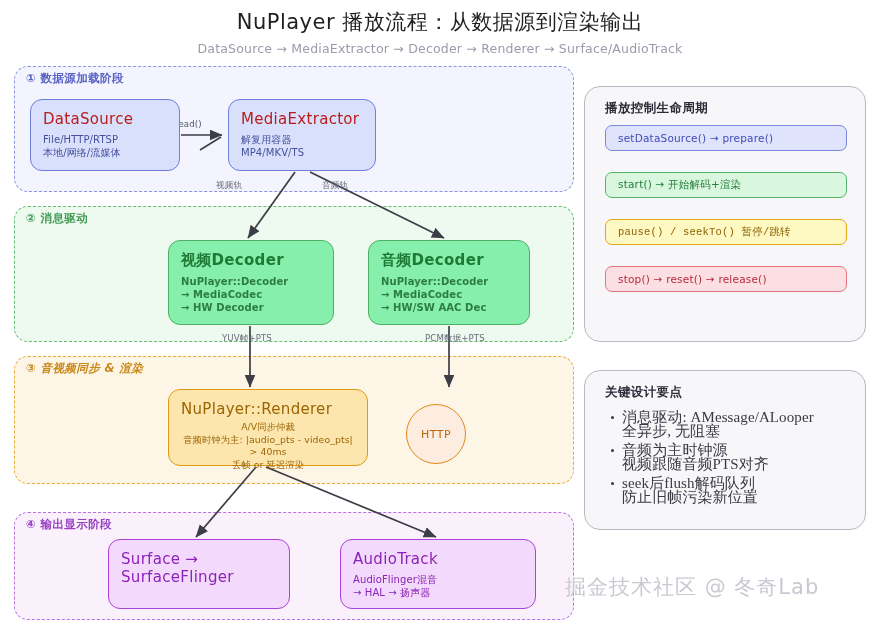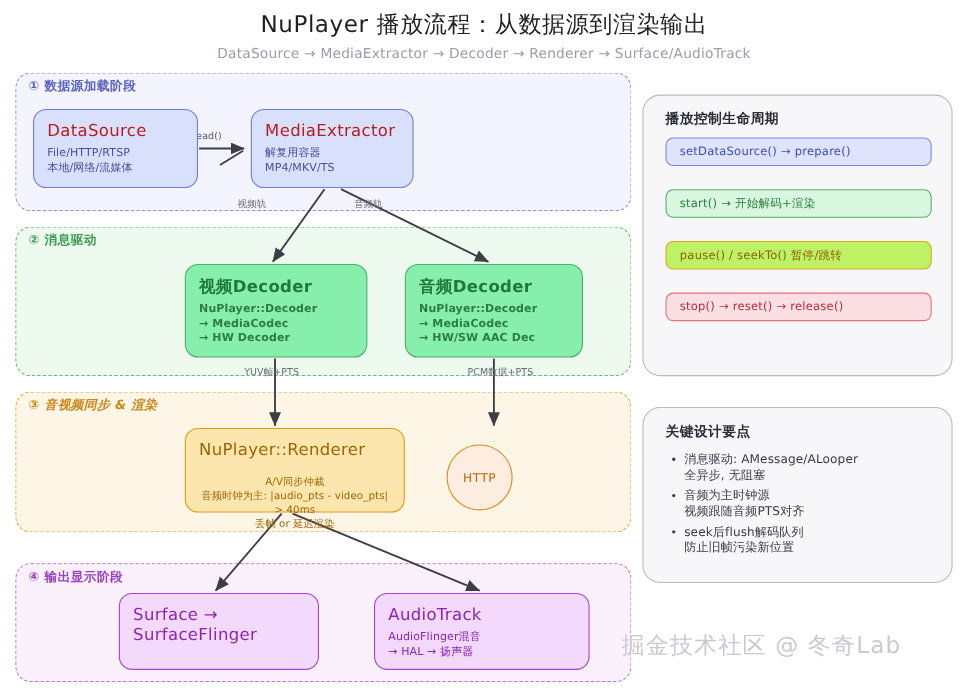--- a/index.html
+++ b/index.html
@@ -59,21 +59,21 @@
   .purple .n-sub{color:#8c23b8;}
 
   #n-datasource{left:30px;top:99px;width:150px;height:72px;}
   #n-extractor{left:228px;top:99px;width:148px;height:72px;}
   #n-vdec{left:168px;top:240px;width:166px;height:85px;}
   #n-adec{left:368px;top:240px;width:162px;height:85px;}
   #n-renderer{left:168px;top:389px;width:200px;height:77px;}
   #n-surface{left:108px;top:539px;width:182px;height:70px;}
   #n-audiotrack{left:340px;top:539px;width:196px;height:70px;}
 
-  #n-renderer .n-title{margin-bottom:15px;}
+  #n-renderer .n-title{margin-bottom:3px;}
   #n-renderer .n-sub{text-align:center;font-size:9.3px;line-height:12.5px;}
 
   
   #n-sync{
     position:absolute;left:406px;top:404px;width:58px;height:58px;border-radius:50%;
     background:#fdece0;border:1.8px solid #e0891a;z-index:8;
     display:flex;align-items:center;justify-content:center;
     font-size:11px;color:#b8670c;letter-spacing:.5px;
   }
 
@@ -91,27 +91,27 @@
   .lc-list{position:absolute;left:20px;top:38px;width:242px;}
   .lc-item{
     box-sizing:border-box;width:242px;height:26px;border-radius:7px;
     border-width:1.4px;border-style:solid;
     display:flex;align-items:center;padding-left:12px;
     font-size:10.5px;letter-spacing:.2px;
   }
   .lc-gap{height:21px;}
   .lc-blue{background:#dfe4fc;border-color:#7b88e0;color:#3f4cb4;}
   .lc-green{background:#d9f6de;border-color:#56b46b;color:#24803a;}
-  .lc-yellow{background:#bef264;border-color:#e2a518;color:#8f6205;}
+  .lc-yellow{background:#fef9c3;border-color:#e2a518;color:#8f6205;font-family:Liberation Mono, monospace;}
   .lc-red{background:#fcdfe3;border-color:#e3737f;color:#b62b3c;}
 
   .key-list{position:absolute;left:24px;top:40px;width:244px;margin:0;padding:0;list-style:none;}
   .key-list li{
     position:relative;padding-left:13px;margin-bottom:6px;
-    font-size:11px;line-height:13.5px;color:#3a3a46;white-space:pre-line;letter-spacing:.1px;
+    font-size:15px;line-height:13.5px;color:#3a3a46;white-space:pre-line;letter-spacing:.1px;font-family:Liberation Serif, serif;
   }
   .key-list li:before{
     content:"";position:absolute;left:2px;top:5px;width:3.4px;height:3.4px;border-radius:50%;background:#3a3a46;
   }
 
   
   .elabel{position:absolute;font-size:8.6px;color:#6b6b7a;z-index:7;letter-spacing:.1px;background:transparent;}
   #lbl-read{left:175px;top:119px;color:#55556a;}
   #lbl-vtrack{left:216px;top:180px;}
   #lbl-atrack{left:322px;top:180px;}

